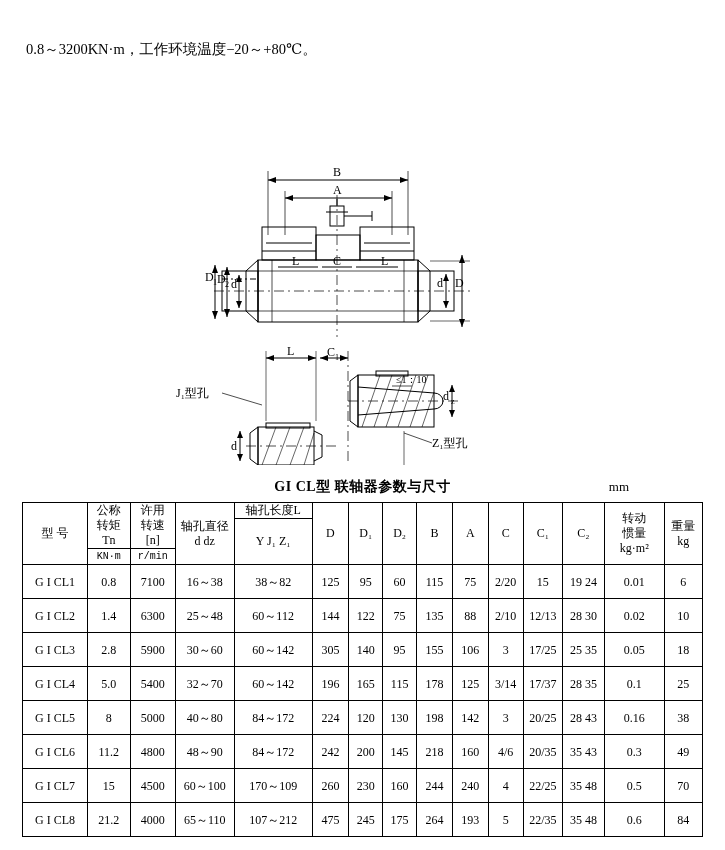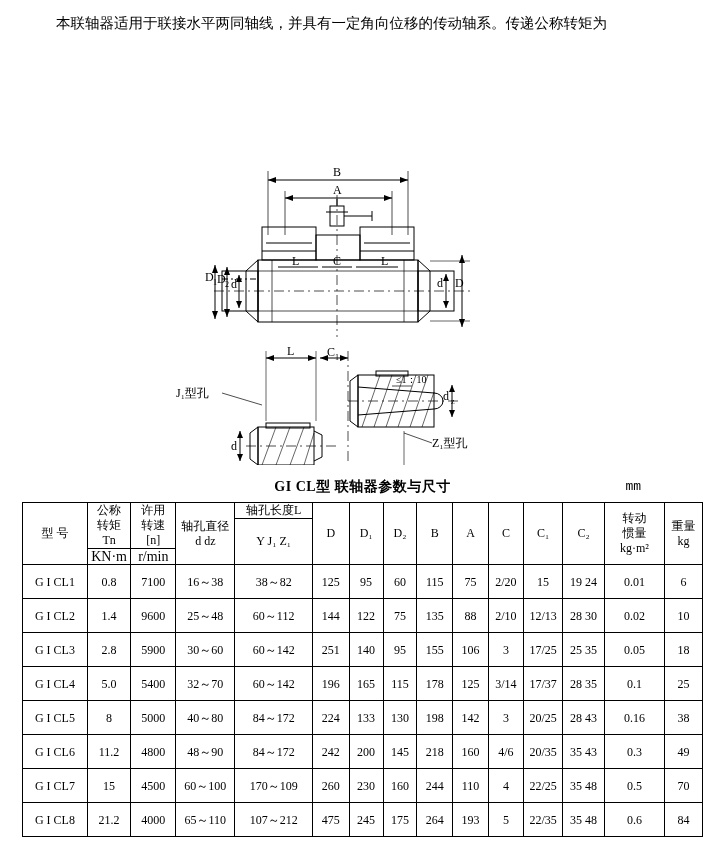--- a/index.html
+++ b/index.html
@@ -42,24 +42,24 @@
     left: 0;
     top: 478px;
     width: 725px;
     text-align: center;
     font-size: 14px;
     font-weight: bold;
     letter-spacing: 0.5px;
   }
   .unit {
     position: absolute;
-    right: 84px;
+    right: 96px;
     top: 479px;
     font-size: 13px;
-    font-family: Liberation Mono, monospace;
+    font-family: Liberation Serif, serif;
   }
 
   
   table.params {
     position: absolute;
     left: 22px;
     top: 502px;
     width: 681px;
     border-collapse: collapse;
     font-size: 12px;
@@ -72,27 +72,28 @@
     padding: 0;
   }
   table.params thead th {
     font-weight: normal;
     line-height: 15px;
   }
   table.params tbody td {
     height: 33px;
     line-height: 16px;
   }
-  .hdr-sub { font-size: 14px; }
+  .hdr-sub { font-size: 10px; font-family: Liberation Mono, monospace; }
 </style>
 </head>
 <body>
 
 <div class="intro">
-  <span class="indent"></span><span>本联轴器适用于联接水平两同轴线，并具有一定角向位移的传动轴系。传递公称转矩为</span><br>
+  <span class="indent"></span><br>
+  <span>0.8～3200KN·m，工作环境温度−20～+80℃。</span>
 </div>
 
 <div class="drawing">
 <svg width="725" height="390" viewBox="0 0 725 390" xmlns="http://www.w3.org/2000/svg">
   <g stroke="#000" fill="none" stroke-width="1">
 
     <line x1="268" y1="105" x2="408" y2="105"></line>
     <path d="M268 105 l8 -3 v6 z" fill="#000" stroke="none"></path>
     <path d="M408 105 l-8 -3 v6 z" fill="#000" stroke="none"></path>
     <line x1="268" y1="96" x2="268" y2="160" stroke-width="0.7"></line>
@@ -335,41 +336,41 @@
       <td>75</td>
       <td>2/20</td>
       <td>15</td>
       <td>19 24</td>
       <td>0.01</td>
       <td>6</td>
     </tr>
     <tr>
       <td>G I CL2</td>
       <td>1.4</td>
-      <td>9600</td>
+      <td>6300</td>
       <td>25～48</td>
       <td>60～112</td>
       <td>144</td>
       <td>122</td>
       <td>75</td>
       <td>135</td>
       <td>88</td>
       <td>2/10</td>
       <td>12/13</td>
       <td>28 30</td>
       <td>0.02</td>
       <td>10</td>
     </tr>
     <tr>
       <td>G I CL3</td>
       <td>2.8</td>
       <td>5900</td>
       <td>30～60</td>
       <td>60～142</td>
-      <td>251</td>
+      <td>305</td>
       <td>140</td>
       <td>95</td>
       <td>155</td>
       <td>106</td>
       <td>3</td>
       <td>17/25</td>
       <td>25 35</td>
       <td>0.05</td>
       <td>18</td>
     </tr>
@@ -390,21 +391,21 @@
       <td>0.1</td>
       <td>25</td>
     </tr>
     <tr>
       <td>G I CL5</td>
       <td>8</td>
       <td>5000</td>
       <td>40～80</td>
       <td>84～172</td>
       <td>224</td>
-      <td>133</td>
+      <td>120</td>
       <td>130</td>
       <td>198</td>
       <td>142</td>
       <td>3</td>
       <td>20/25</td>
       <td>28 43</td>
       <td>0.16</td>
       <td>38</td>
     </tr>
     <tr>
@@ -427,21 +428,21 @@
     <tr>
       <td>G I CL7</td>
       <td>15</td>
       <td>4500</td>
       <td>60～100</td>
       <td>170～109</td>
       <td>260</td>
       <td>230</td>
       <td>160</td>
       <td>244</td>
-      <td>110</td>
+      <td>240</td>
       <td>4</td>
       <td>22/25</td>
       <td>35 48</td>
       <td>0.5</td>
       <td>70</td>
     </tr>
     <tr>
       <td>G I CL8</td>
       <td>21.2</td>
       <td>4000</td>

